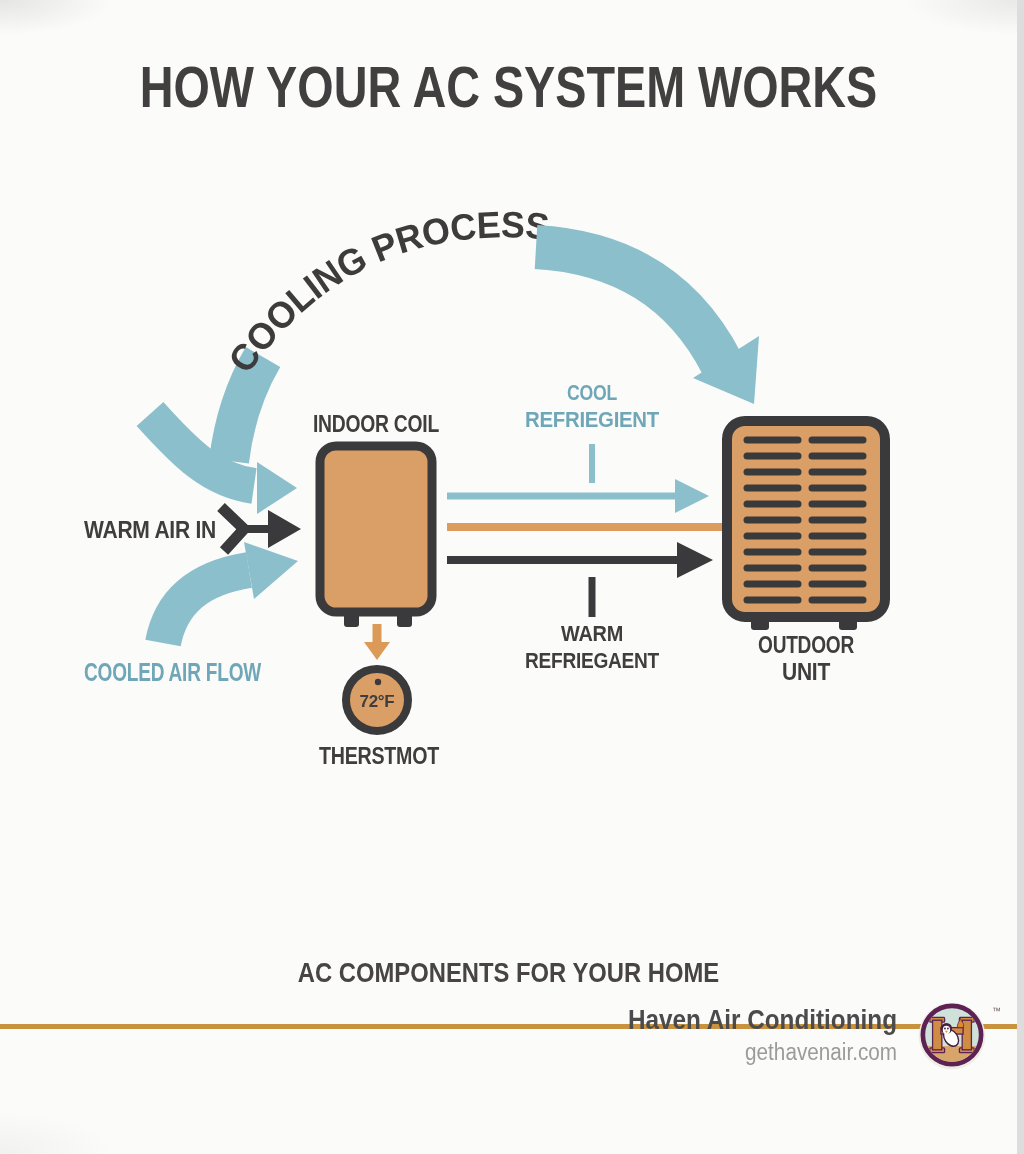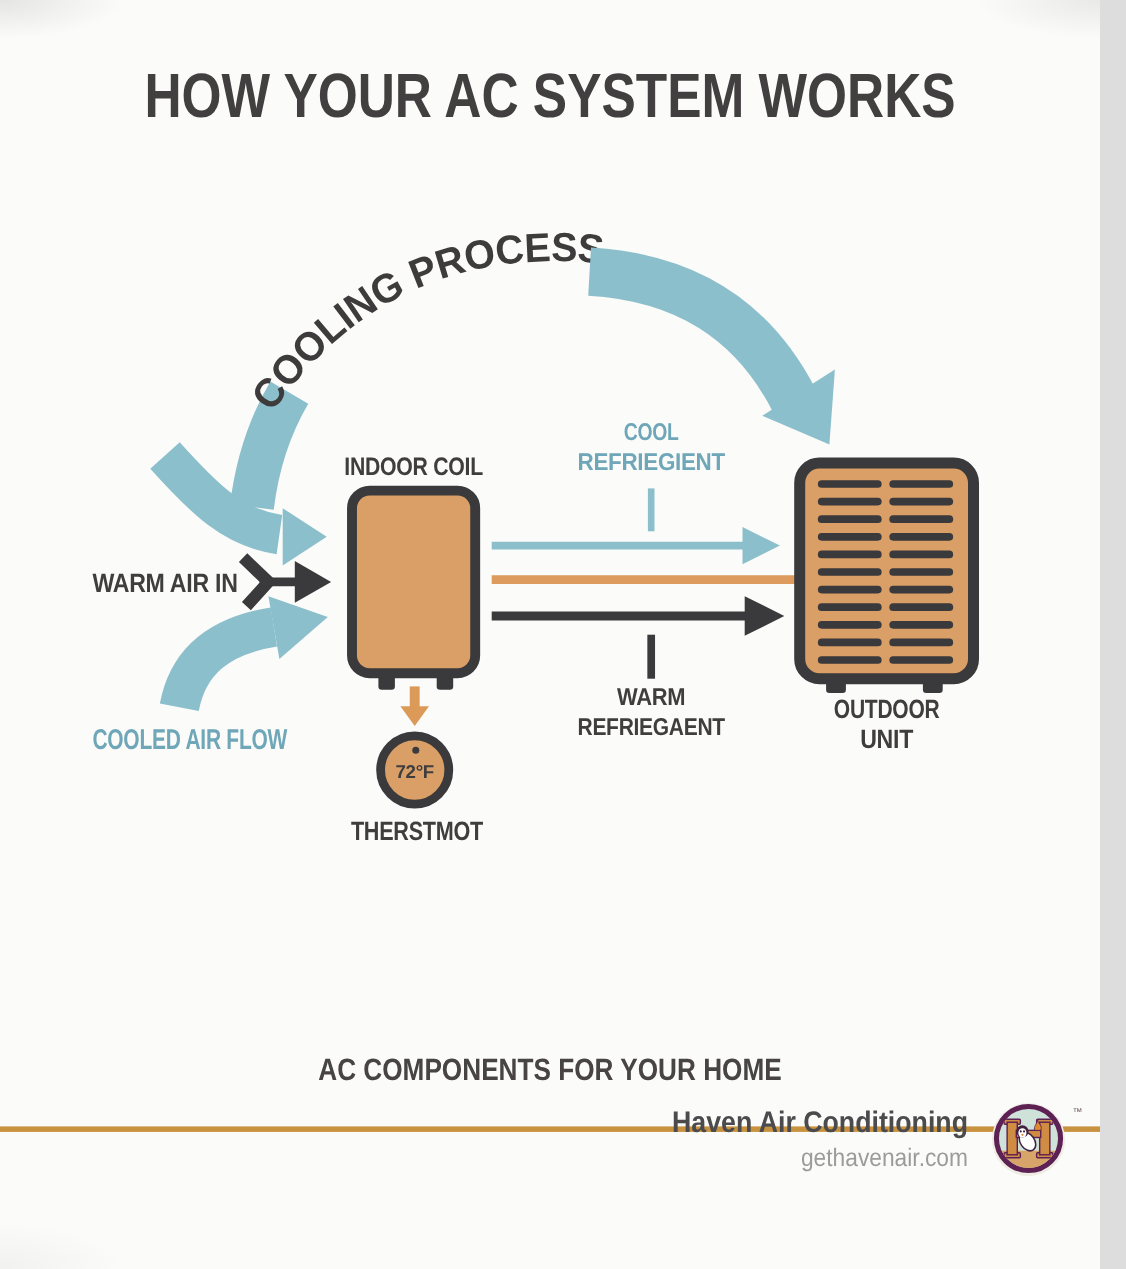--- a/index.html
+++ b/index.html
@@ -1,19 +1,20 @@
 <!DOCTYPE html>
 <html><head>
 <meta charset="utf-8">
 <style>
   html,body { margin:0; padding:0; background:#ddd; }
   .page {
     position:relative; width:1000px; height:1154px; overflow:hidden;
     background:#fbfbf9;
     font-family:"Liberation Sans", sans-serif;
+    padding-left:17px;
   }
   .page::before {
     content:""; position:absolute; inset:0; pointer-events:none;
     background:
       radial-gradient(160px 50px at 0% 0%, rgba(110,110,110,.16), transparent 70%),
       radial-gradient(160px 50px at 100% 0%, rgba(110,110,110,.13), transparent 70%),
       radial-gradient(160px 60px at 0% 100%, rgba(110,110,110,.07), transparent 70%);
   }
   .title {
     position:absolute; top:54px; left:0; right:0; margin:0;

